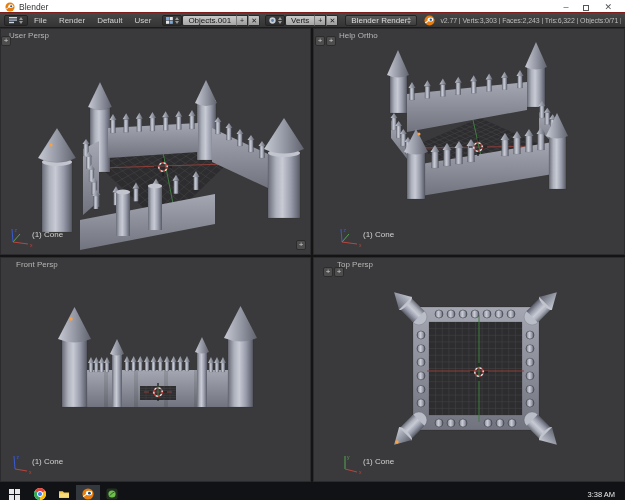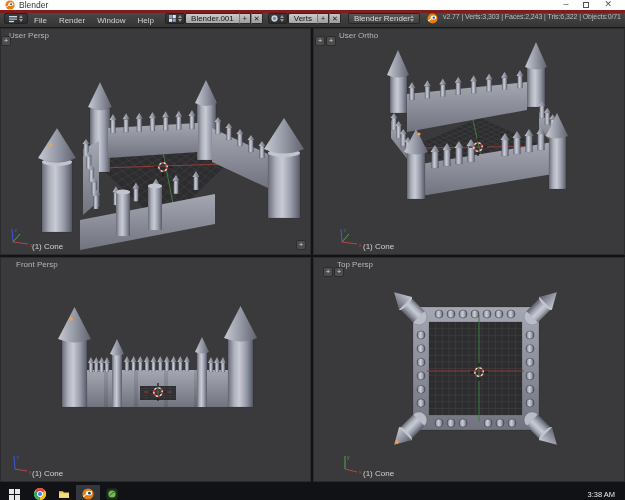--- a/index.html
+++ b/index.html
@@ -1,43 +1,43 @@
 <!DOCTYPE html>
 <html><head>
 <meta charset="utf-8">
 <style>
 *{margin:0;padding:0;box-sizing:border-box}
 html,body{width:625px;height:500px;overflow:hidden;background:#000;font-family:"Liberation Sans",sans-serif;position:relative}
 
-.titlebar{height:13px;background:#ffffff;display:flex;align-items:flex-start;padding:0 5px;gap:4px;border-bottom:3px solid #7f1d1d}
+.titlebar{height:13px;background:#ffffff;display:flex;align-items:flex-end;padding:0 5px;gap:4px;border-bottom:1px solid #7f1d1d}
 .titlebar .ttl{font-size:8.5px;color:#333}
 .winbtns{margin-left:auto;display:flex;align-items:center;gap:15px;padding-right:8px}
 .winbtn{font-size:9px;color:#555;line-height:1}
 .maxbox{width:6px;height:6px;border:1px solid #555;display:inline-block}
 
-.header{height:15px;background:linear-gradient(#474747,#343434);border-bottom:1px solid #1b1b1b;display:flex;padding:0 4px}
+.header{height:15px;background:linear-gradient(#474747,#343434);border-bottom:1px solid #1b1b1b;display:flex;align-items:center;padding:0 4px}
 .menu{font-size:8px;color:#d2d2d2;padding:0 6px;line-height:15px}
 .hbtn{height:11px;border-radius:2px;display:flex;align-items:center;justify-content:center}
 .editorbtn{width:24px;background:linear-gradient(#3c3c3c,#2c2c2c);border:1px solid #232323;gap:2px}
 .browsebtn{width:20px;background:linear-gradient(#3c3c3c,#2c2c2c);border:1px solid #232323;gap:2px;margin-left:5px}
 .field{background:linear-gradient(#cacaca,#a6a6a6);border:1px solid #2a2a2a;border-right:none;border-radius:2px 0 0 2px;font-size:8px;color:#161616;padding:0 5px;height:11px;display:flex;align-items:center;white-space:nowrap}
 .sqbtn{width:12px;height:11px;background:linear-gradient(#c6c6c6,#9c9c9c);border:1px solid #2a2a2a;border-left:1px solid #7d7d7d;font-size:7px;color:#222;display:flex;align-items:center;justify-content:center;line-height:1}
 .sqbtn.last{border-radius:0 2px 2px 0}
 .engine{background:linear-gradient(#585858,#3e3e3e);border:1px solid #252525;border-radius:2px;color:#dcdcdc;font-size:8px;padding:0 5px;height:11px;display:flex;align-items:center;margin-left:7px;white-space:nowrap}
 .stats{font-size:7px;color:#bcbcbc;white-space:nowrap;overflow:hidden;margin-left:5px;letter-spacing:-.1px;flex:1}
 .updn{display:flex;flex-direction:column;gap:1px}
 .updn i{display:block;width:0;height:0;border-left:2.5px solid transparent;border-right:2.5px solid transparent}
 .updn .up{border-bottom:3px solid #9a9a9a}
 .updn .dn{border-top:3px solid #9a9a9a}
 
 .viewgrid{position:relative;width:625px;height:454px;background:#141414;display:grid;grid-template-columns:311px 312px;grid-template-rows:227px 225px;gap:2px}
 .viewport{position:relative;background:#3a3a3c;overflow:hidden;box-shadow:inset 0 0 0 1px rgba(0,0,0,.25)}
 .scene{position:absolute;inset:0;width:100%;height:100%}
 .vplabel{position:absolute;top:3px;font-size:8px;color:#b6b6b6}
-.objlabel{position:absolute;bottom:4px;font-size:8px;color:#d2d2d2}
+.objlabel{position:absolute;bottom:16px;font-size:8px;color:#d2d2d2}
 .gizmo{position:absolute;bottom:7px}
 .plus{position:absolute;width:10px;height:10px;background:rgba(95,95,95,.5);border:1px solid #2c2c2c;border-radius:2px;color:#cfcfcf;font-size:8px;line-height:8px;text-align:center}
 svg text{font-family:"Liberation Sans",sans-serif}
 
 .taskbar{height:24px;background:#101216;display:flex;align-items:center}
 .tcell{width:24px;height:18px;display:flex;align-items:center;justify-content:center;position:relative}
 .tcell.start{width:28px}
 .tcell.active{background:#33373e}
 .tcell .ul{position:absolute;bottom:0;left:3px;right:3px;height:2px;background:#79b3e3}
 .clock{margin-left:auto;font-size:7.5px;color:#e8e8e8;padding-right:10px}
@@ -88,36 +88,36 @@
         <rect x="0" y="3.4" width="8" height="1.4" fill="#9fb0c6"></rect>
         <rect x="0" y="5.8" width="5" height="1.4" fill="#cdd6e4"></rect>
     </svg>
     <span class="updn">
         <i class="up"></i>
         <i class="dn"></i>
       </span>
   </div>
   <span class="menu">File</span>
   <span class="menu">Render</span>
-  <span class="menu">Window</span>
-  <span class="menu">Help</span>
+  <span class="menu">Default</span>
+  <span class="menu">User</span>
 
   <div class="hbtn browsebtn">
     <svg width="7" height="7" viewBox="0 0 8 8">
       <rect x="0" y="0" width="3.6" height="3.6" fill="#7fa8d8"></rect>
         <rect x="4.2" y="0" width="3.6" height="3.6" fill="#e6e6e6"></rect>
       <rect x="0" y="4.2" width="3.6" height="3.6" fill="#e6e6e6"></rect>
         <rect x="4.2" y="4.2" width="3.6" height="3.6" fill="#7fa8d8"></rect>
     </svg>
     <span class="updn">
         <i class="up"></i>
         <i class="dn"></i>
       </span>
   </div>
-  <div class="field">Blender.001</div>
+  <div class="field">Objects.001</div>
   <div class="sqbtn">+</div>
   <div class="sqbtn last">✕</div>
 
   <div class="hbtn browsebtn">
     <svg width="7" height="7" viewBox="0 0 8 8">
       <circle cx="4" cy="4" r="3.6" fill="#c8cfd8"></circle>
         <circle cx="4" cy="4" r="1.6" fill="#5b80ad"></circle>
     </svg>
     <span class="updn">
         <i class="up"></i>
@@ -401,21 +401,21 @@
       </g>
       <g class="cursor3d">
           <circle cx="165" cy="119" r="4.2" fill="none" stroke="#c8413b" stroke-width="1.4" stroke-dasharray="2.2 2.2"></circle>
           <circle cx="165" cy="119" r="4.2" fill="none" stroke="#e9e9e9" stroke-width="1.4" stroke-dasharray="2.2 2.2" stroke-dashoffset="2.2"></circle>
           <line x1="165" y1="113.5" x2="165" y2="110" stroke="#191919" stroke-width="1.2"></line>
           <line x1="165" y1="124.5" x2="165" y2="128" stroke="#191919" stroke-width="1.2"></line>
           <line x1="159.5" y1="119" x2="156" y2="119" stroke="#191919" stroke-width="1.2"></line>
           <line x1="170.5" y1="119" x2="174" y2="119" stroke="#191919" stroke-width="1.2"></line>
         </g>
     </svg>
-    <span class="vplabel" style="left:26px">User Ortho</span>
+    <span class="vplabel" style="left:26px">Help Ortho</span>
     <div class="plus" style="left:2px;top:8px">+</div>
     <div class="plus" style="left:13px;top:8px">+</div>
     <svg class="gizmo" style="left:22px" width="30" height="24">
       <line x1="7" y1="18" x2="6" y2="5" stroke="#3b5bd0"></line>
         <text x="8.5" y="8" font-size="5" fill="#3b5bd0">z</text>
       <line x1="7" y1="18" x2="14" y2="10" stroke="#56a353"></line>
       <line x1="7" y1="18" x2="22" y2="20" stroke="#b8453c"></line>
         <text x="24" y="23" font-size="5" fill="#b8453c">x</text>
     </svg>
     <span class="objlabel" style="left:50px">(1) Cone</span>

